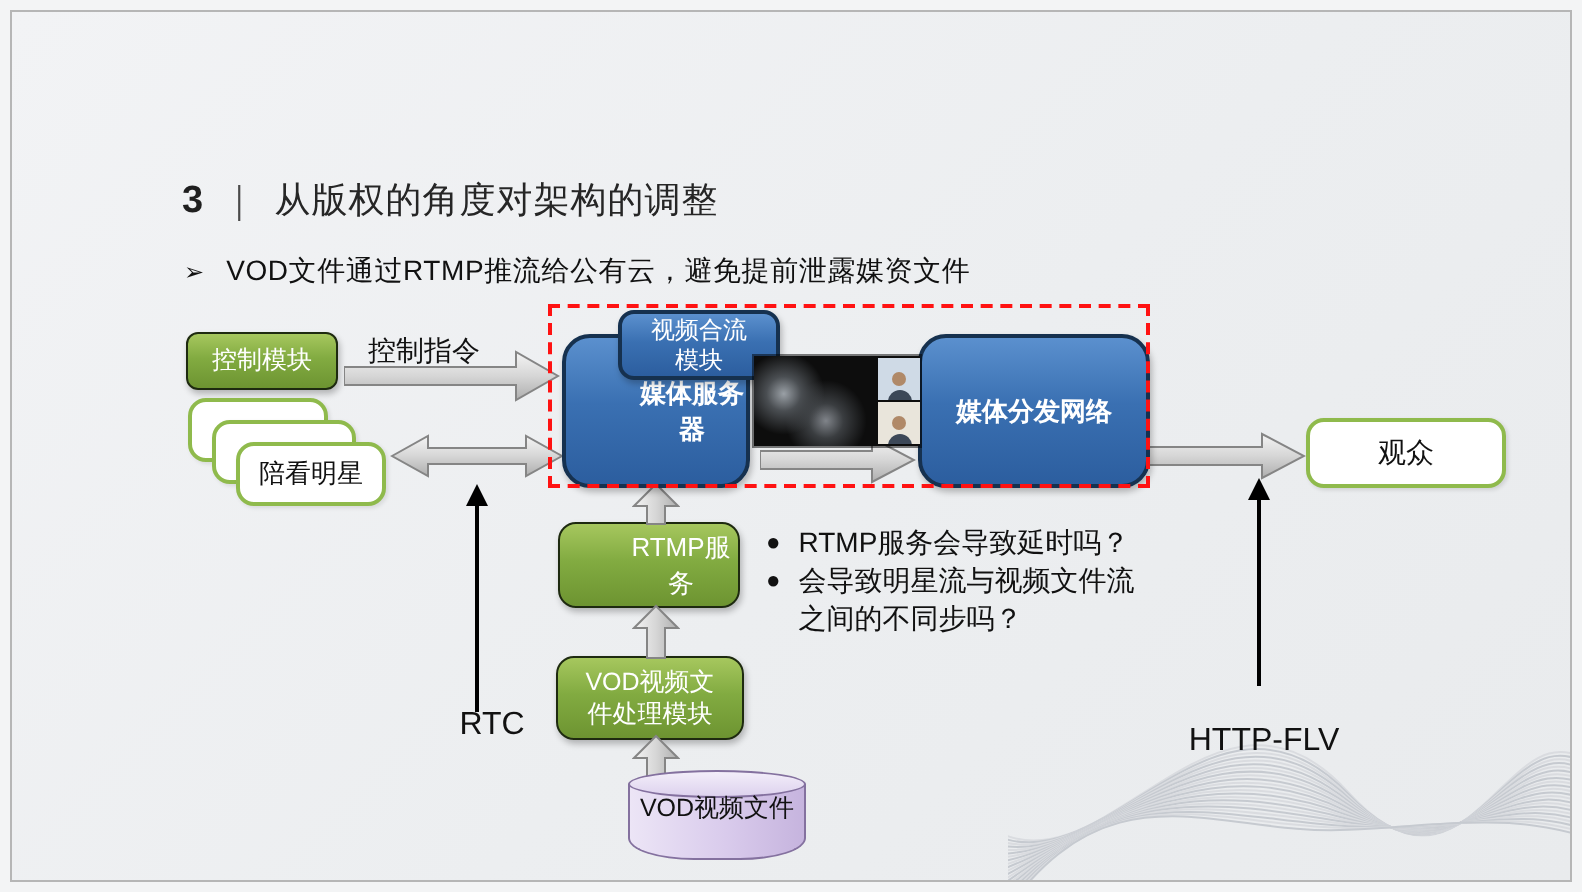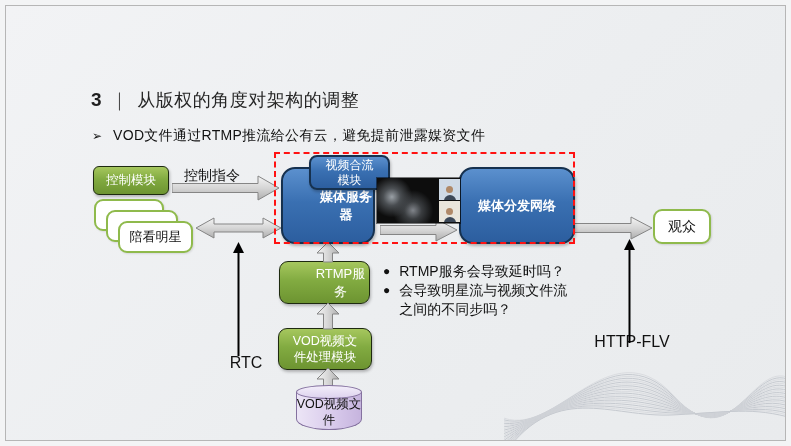--- a/index.html
+++ b/index.html
@@ -43,27 +43,27 @@
 
   .card { position:absolute; background:#fff; border:2px solid #8fba4c; border-radius:9px;
     box-shadow:1px 1px 2px rgba(0,0,0,.10); }
   .card-back { left:88px; top:193px; width:70px; height:32px; }
   .card-mid  { left:100px; top:204px; width:72px; height:32px; }
   .card-front{ left:112px; top:215px; width:75px; height:32px; display:flex; align-items:center; justify-content:center; font-size:13px; color:#111;font-family:Liberation Serif, serif; }
 
   .media-server { left:275px; top:161px; width:94px; height:77px; border-radius:14px; font-size:13px; font-weight:bold; z-index:2;padding-left:36px; }
   .merge-module { left:303px; top:149px; width:81px; height:35px; border-radius:8px; font-size:12px; line-height:1.25; z-index:3; padding:0 9px; }
   .media-cdn { left:453px; top:161px; width:116px; height:77px; border-radius:14px; font-size:13px; font-weight:bold; z-index:2; }
-  .audience { left:647px; top:203px; width:58px; height:35px; border-radius:9px; font-size:14px; border-width:2.5px; }
+  .audience { left:647px; top:203px; width:100px; height:35px; border-radius:9px; font-size:14px; border-width:2.5px; }
 
   .rtmp-service { left:273px; top:255px; width:91px; height:43px; border-radius:9px; font-size:13px;padding-left:32px; }
   .vod-proc { left:272px; top:322px; width:94px; height:42px; border-radius:9px; font-size:12.5px; line-height:1.3; padding:0 10px; }
 
   
-  .cylinder { position:absolute; left:290px; top:379px; width:66px; height:45px; z-index:2; }
+  .cylinder { position:absolute; left:308px; top:379px; width:89px; height:45px; z-index:2; }
   .cyl-body { position:absolute; left:0; right:0; top:7px; bottom:0;
     background:linear-gradient(90deg,#ece5f6 0%,#d9cbec 55%,#c6b4de 100%);
     border:1.5px solid #84719f; border-top:none;
     border-radius:0 0 33px 33px / 0 0 11px 11px; }
   .cyl-top { position:absolute; left:0; right:0; top:0; height:14px;
     background:linear-gradient(180deg,#f3eefa,#ddd2ee);
     border:1.5px solid #84719f; border-radius:50%; }
   .cyl-label { position:absolute; left:0; right:0; top:12px; text-align:center;
     font-size:12.5px; line-height:1.25; color:#111; }
 
@@ -84,21 +84,21 @@
   .face .body { position:absolute; left:0; bottom:-2px; width:12px; height:7px; border-radius:6px 6px 0 0; background:#3c4858; }
 
   
   .questions { position:absolute; left:377px; top:256px; width:208px; }
   .q-row { display:flex; gap:9px; font-size:14px; line-height:19px; color:#111; }
   .q-dot { font-size:12px; line-height:19px; }
   .q-text { width:172px; }
 
   
   .rtc-label { position:absolute; left:210px; top:348px; width:60px; text-align:center; font-size:16px; color:#111; }
-  .httpflv-label { position:absolute; left:578px; top:327px; width:96px; text-align:center; font-size:16px; color:#111; }
+  .httpflv-label { position:absolute; left:578px; top:356px; width:96px; text-align:center; font-size:16px; color:#111; }
 
   .arrow-svg { position:absolute; }
   .waves { position:absolute; left:498px; top:336px; width:293px; height:105px; z-index:0; }
   .z1 { z-index:1; }
 </style>
 </head>
 <body>
 
 <div class="stage">
   <div class="slide">

